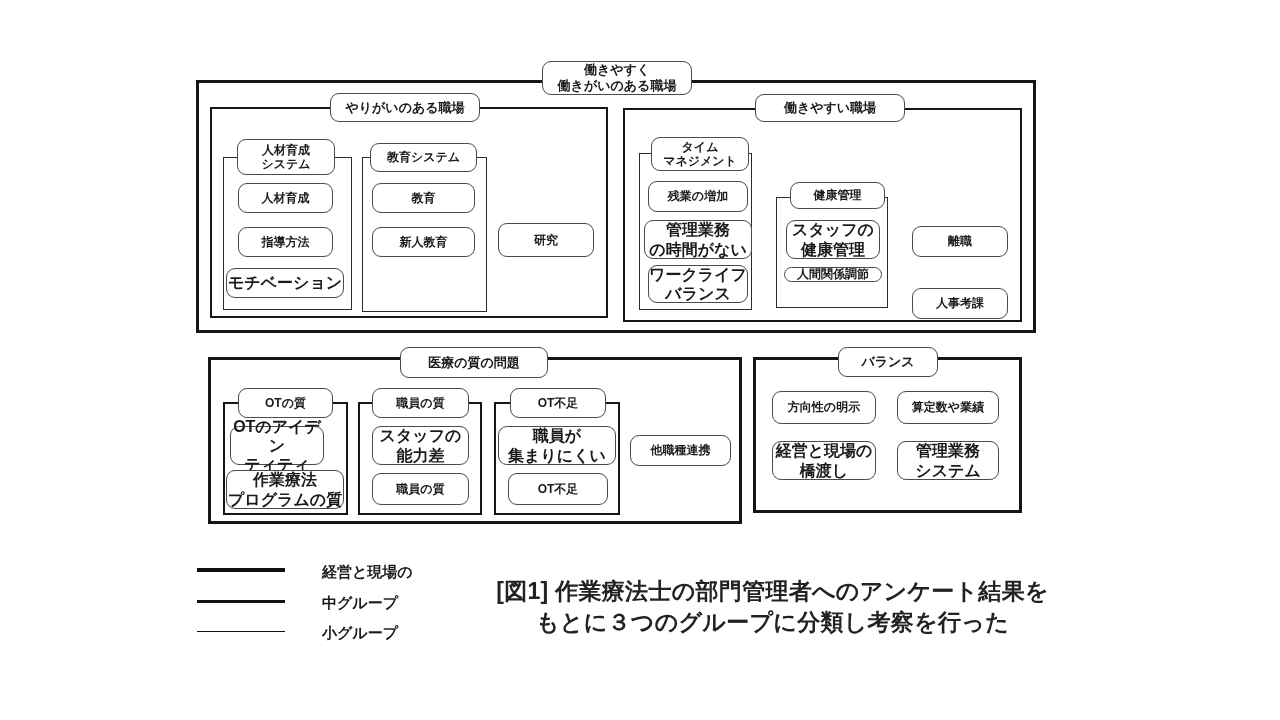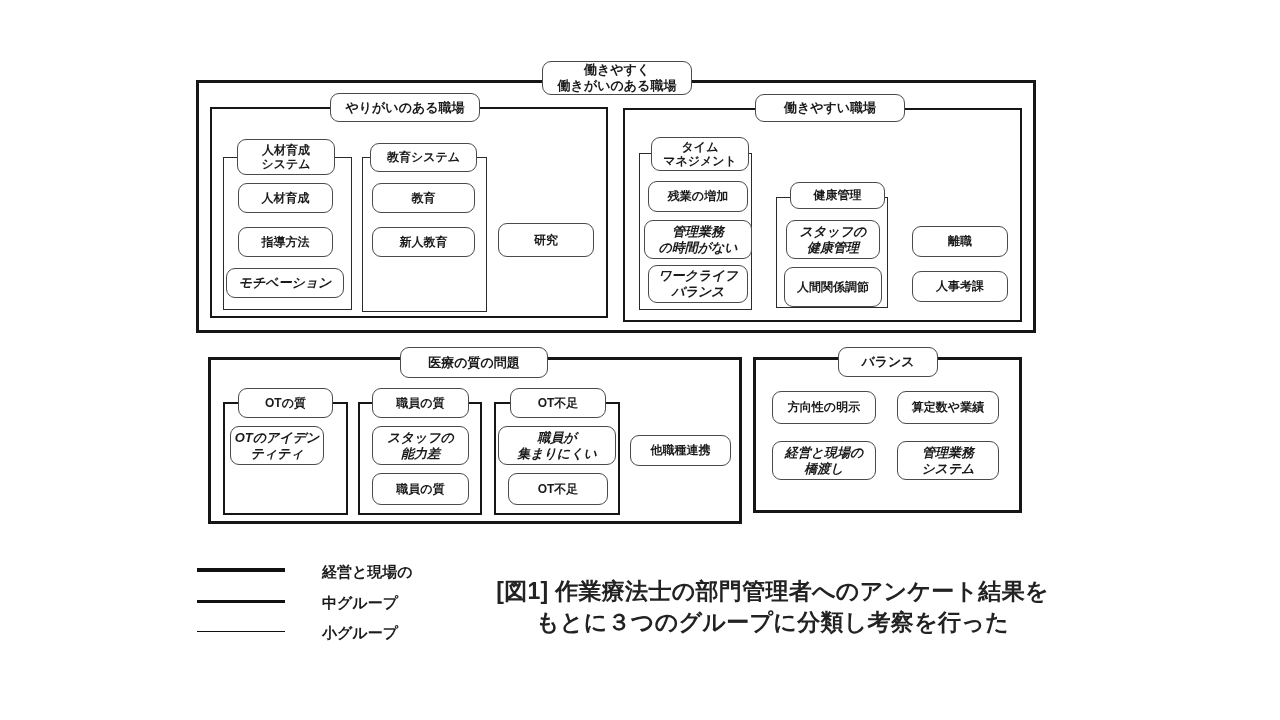--- a/index.html
+++ b/index.html
@@ -16,21 +16,21 @@
   
   .pill{
     position:absolute;box-sizing:border-box;background:#ffffff;
     border:1.4px solid #4a4a4a;border-radius:9px;
     display:flex;align-items:center;justify-content:center;
     text-align:center;font-weight:bold;color:#1a1a1a;
     white-space:pre-line;line-height:1.2;z-index:2;
   }
   .t13{font-size:13px;}
   .t12{font-size:12px;}
-  .t11{font-size:13px;font-style:italic;}
+  .t11{font-size:16px;}
   .legend-line{position:absolute;background:#111;z-index:2;}
   .legend-label{position:absolute;font-size:15px;font-weight:bold;color:#1a1a1a;height:22px;line-height:22px;z-index:2;}
   .caption{
     position:absolute;left:445px;top:576px;width:655px;
     text-align:center;font-size:23px;font-weight:bold;line-height:31px;
     color:#222;white-space:pre-line;z-index:2;letter-spacing:0.3px;
   }
 </style>
 </head>
 <body>
@@ -67,32 +67,34 @@
   <div class="pill t12" style="left:648px;top:181px;width:100px;height:31px">残業の増加</div>
   <div class="pill t11" style="left:644px;top:220px;width:108px;height:39px">管理業務
 の時間がない</div>
   <div class="pill t11" style="left:648px;top:265px;width:100px;height:38px">ワークライフ
 バランス</div>
 
   <div class="rect w1" style="left:776px;top:197px;width:112px;height:111px"></div>
   <div class="pill t12" style="left:790px;top:182px;width:95px;height:27px">健康管理</div>
   <div class="pill t11" style="left:786px;top:220px;width:94px;height:39px">スタッフの
 健康管理</div>
-  <div class="pill t12" style="left:784px;top:267px;width:98px;height:40px">人間関係調節</div>
+  <div class="pill t12" style="left:784px;top:267px;width:98px;height:15px">人間関係調節</div>
 
   <div class="pill t12" style="left:912px;top:226px;width:96px;height:31px">離職</div>
-  <div class="pill t12" style="left:912px;top:271px;width:96px;height:31px">人事考課</div>
+  <div class="pill t12" style="left:912px;top:288px;width:96px;height:31px">人事考課</div>
 
   <div class="rect w3" style="left:208px;top:357px;width:534px;height:167px"></div>
   <div class="pill t13" style="left:400px;top:347px;width:148px;height:31px">医療の質の問題</div>
 
   <div class="rect w2" style="left:223px;top:402px;width:125px;height:113px"></div>
   <div class="pill t12" style="left:238px;top:388px;width:95px;height:30px">OTの質</div>
   <div class="pill t11" style="left:230px;top:426px;width:94px;height:39px">OTのアイデン
 ティティ</div>
+  <div class="pill t11" style="left:226px;top:470px;width:118px;height:39px">作業療法
+プログラムの質</div>
 
   <div class="rect w2" style="left:358px;top:402px;width:124px;height:113px"></div>
   <div class="pill t12" style="left:372px;top:388px;width:97px;height:30px">職員の質</div>
   <div class="pill t11" style="left:372px;top:426px;width:97px;height:39px">スタッフの
 能力差</div>
   <div class="pill t12" style="left:372px;top:473px;width:97px;height:32px">職員の質</div>
 
   <div class="rect w2" style="left:494px;top:402px;width:126px;height:113px"></div>
   <div class="pill t12" style="left:510px;top:388px;width:96px;height:30px">OT不足</div>
   <div class="pill t11" style="left:498px;top:426px;width:118px;height:39px">職員が

